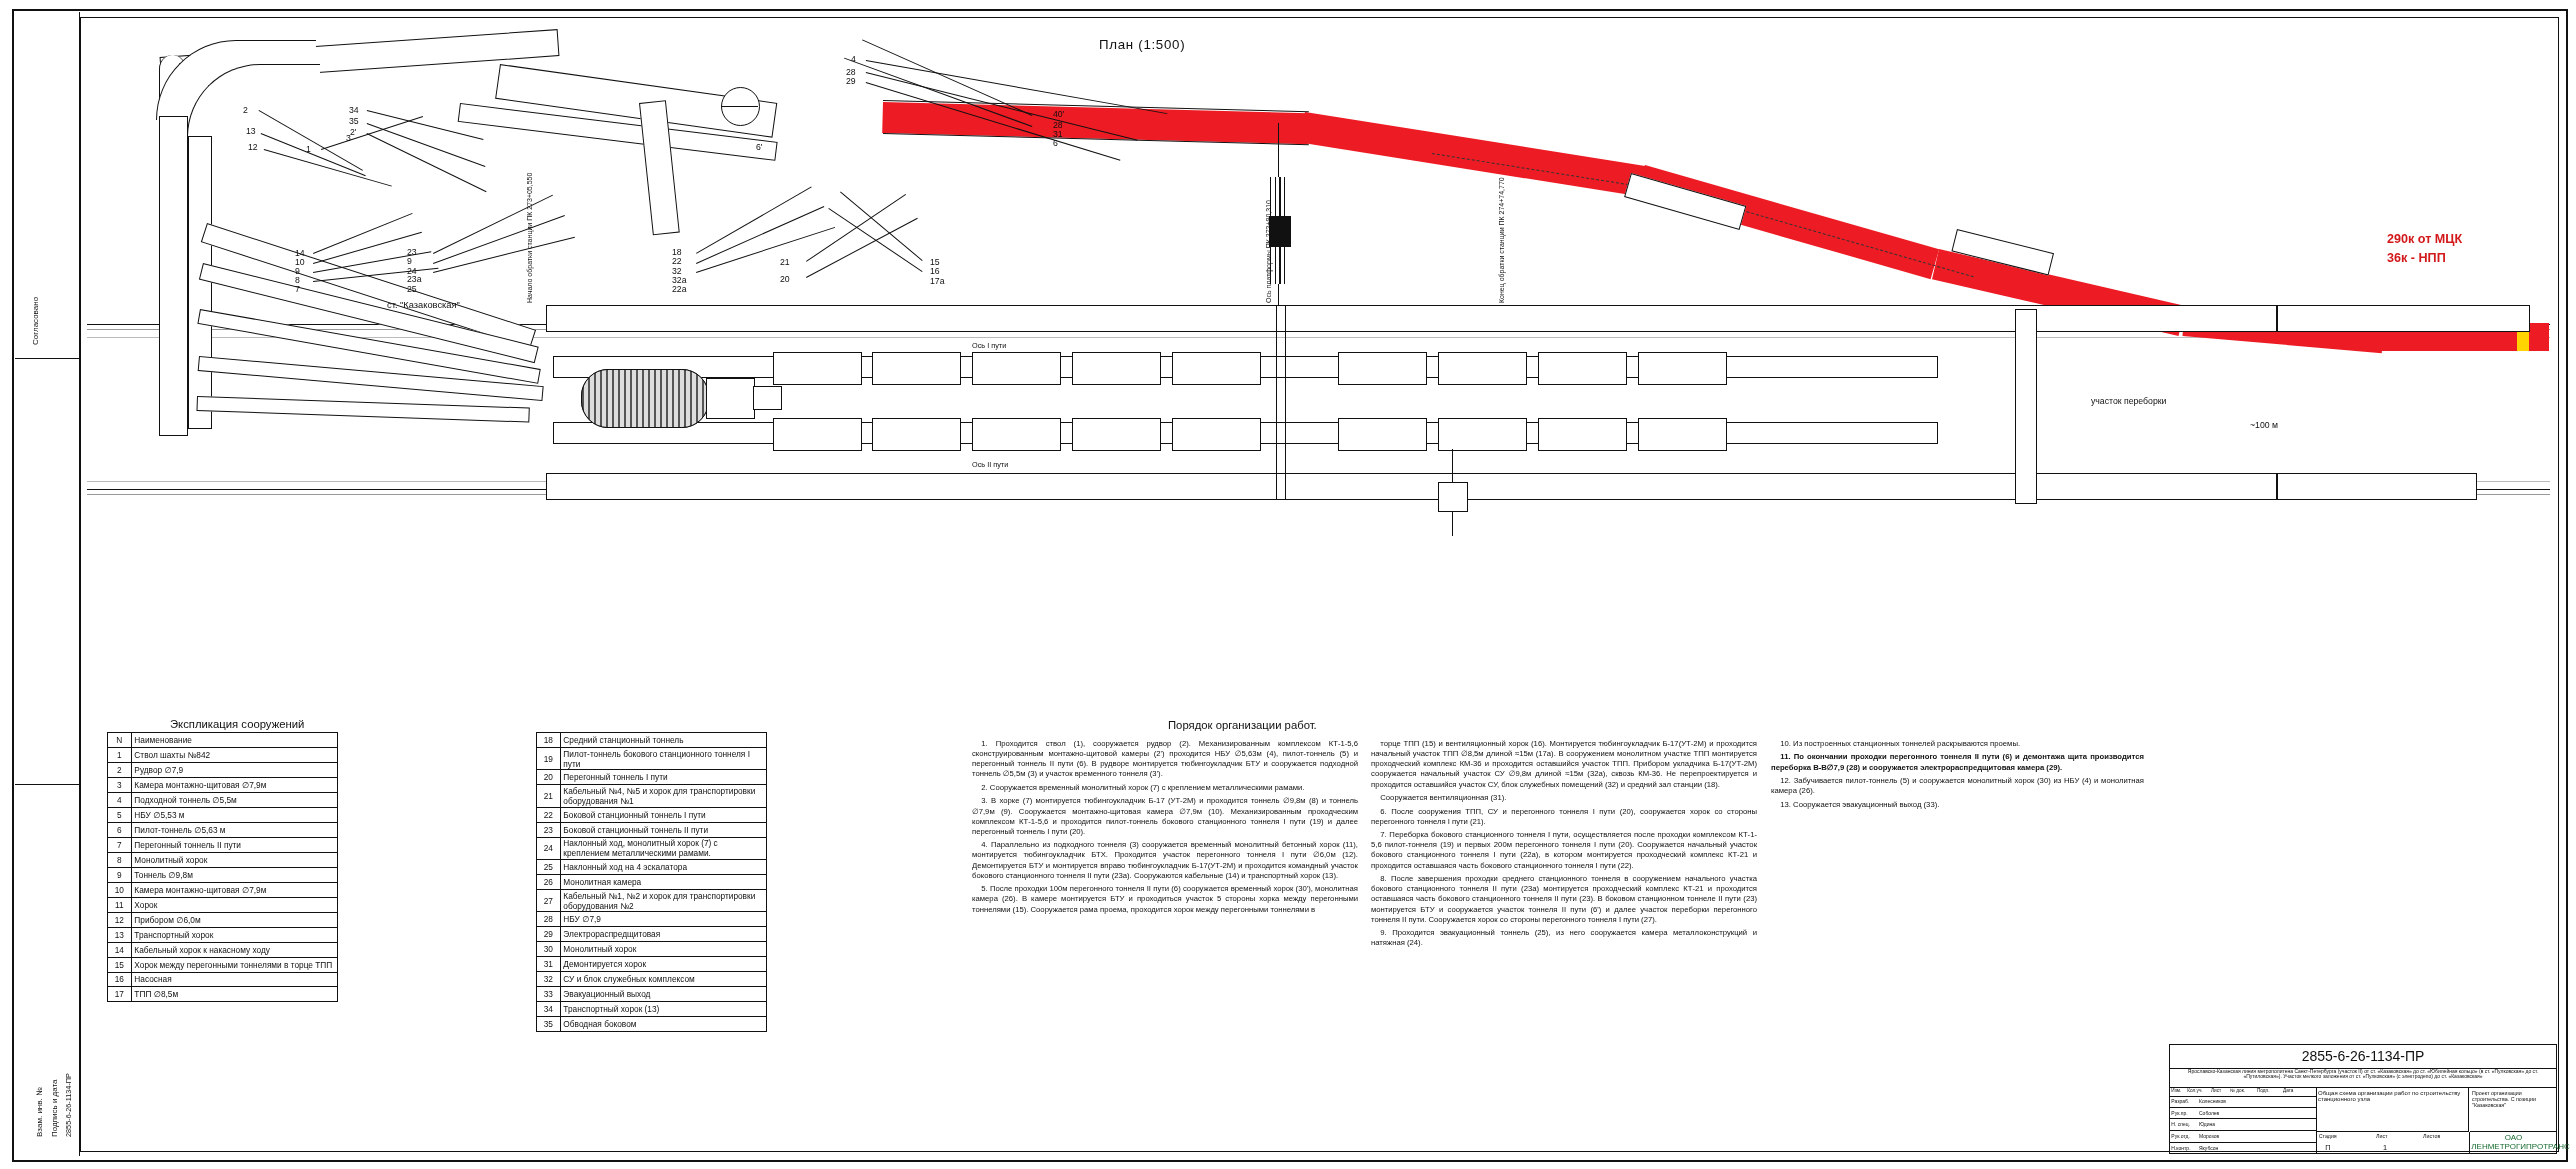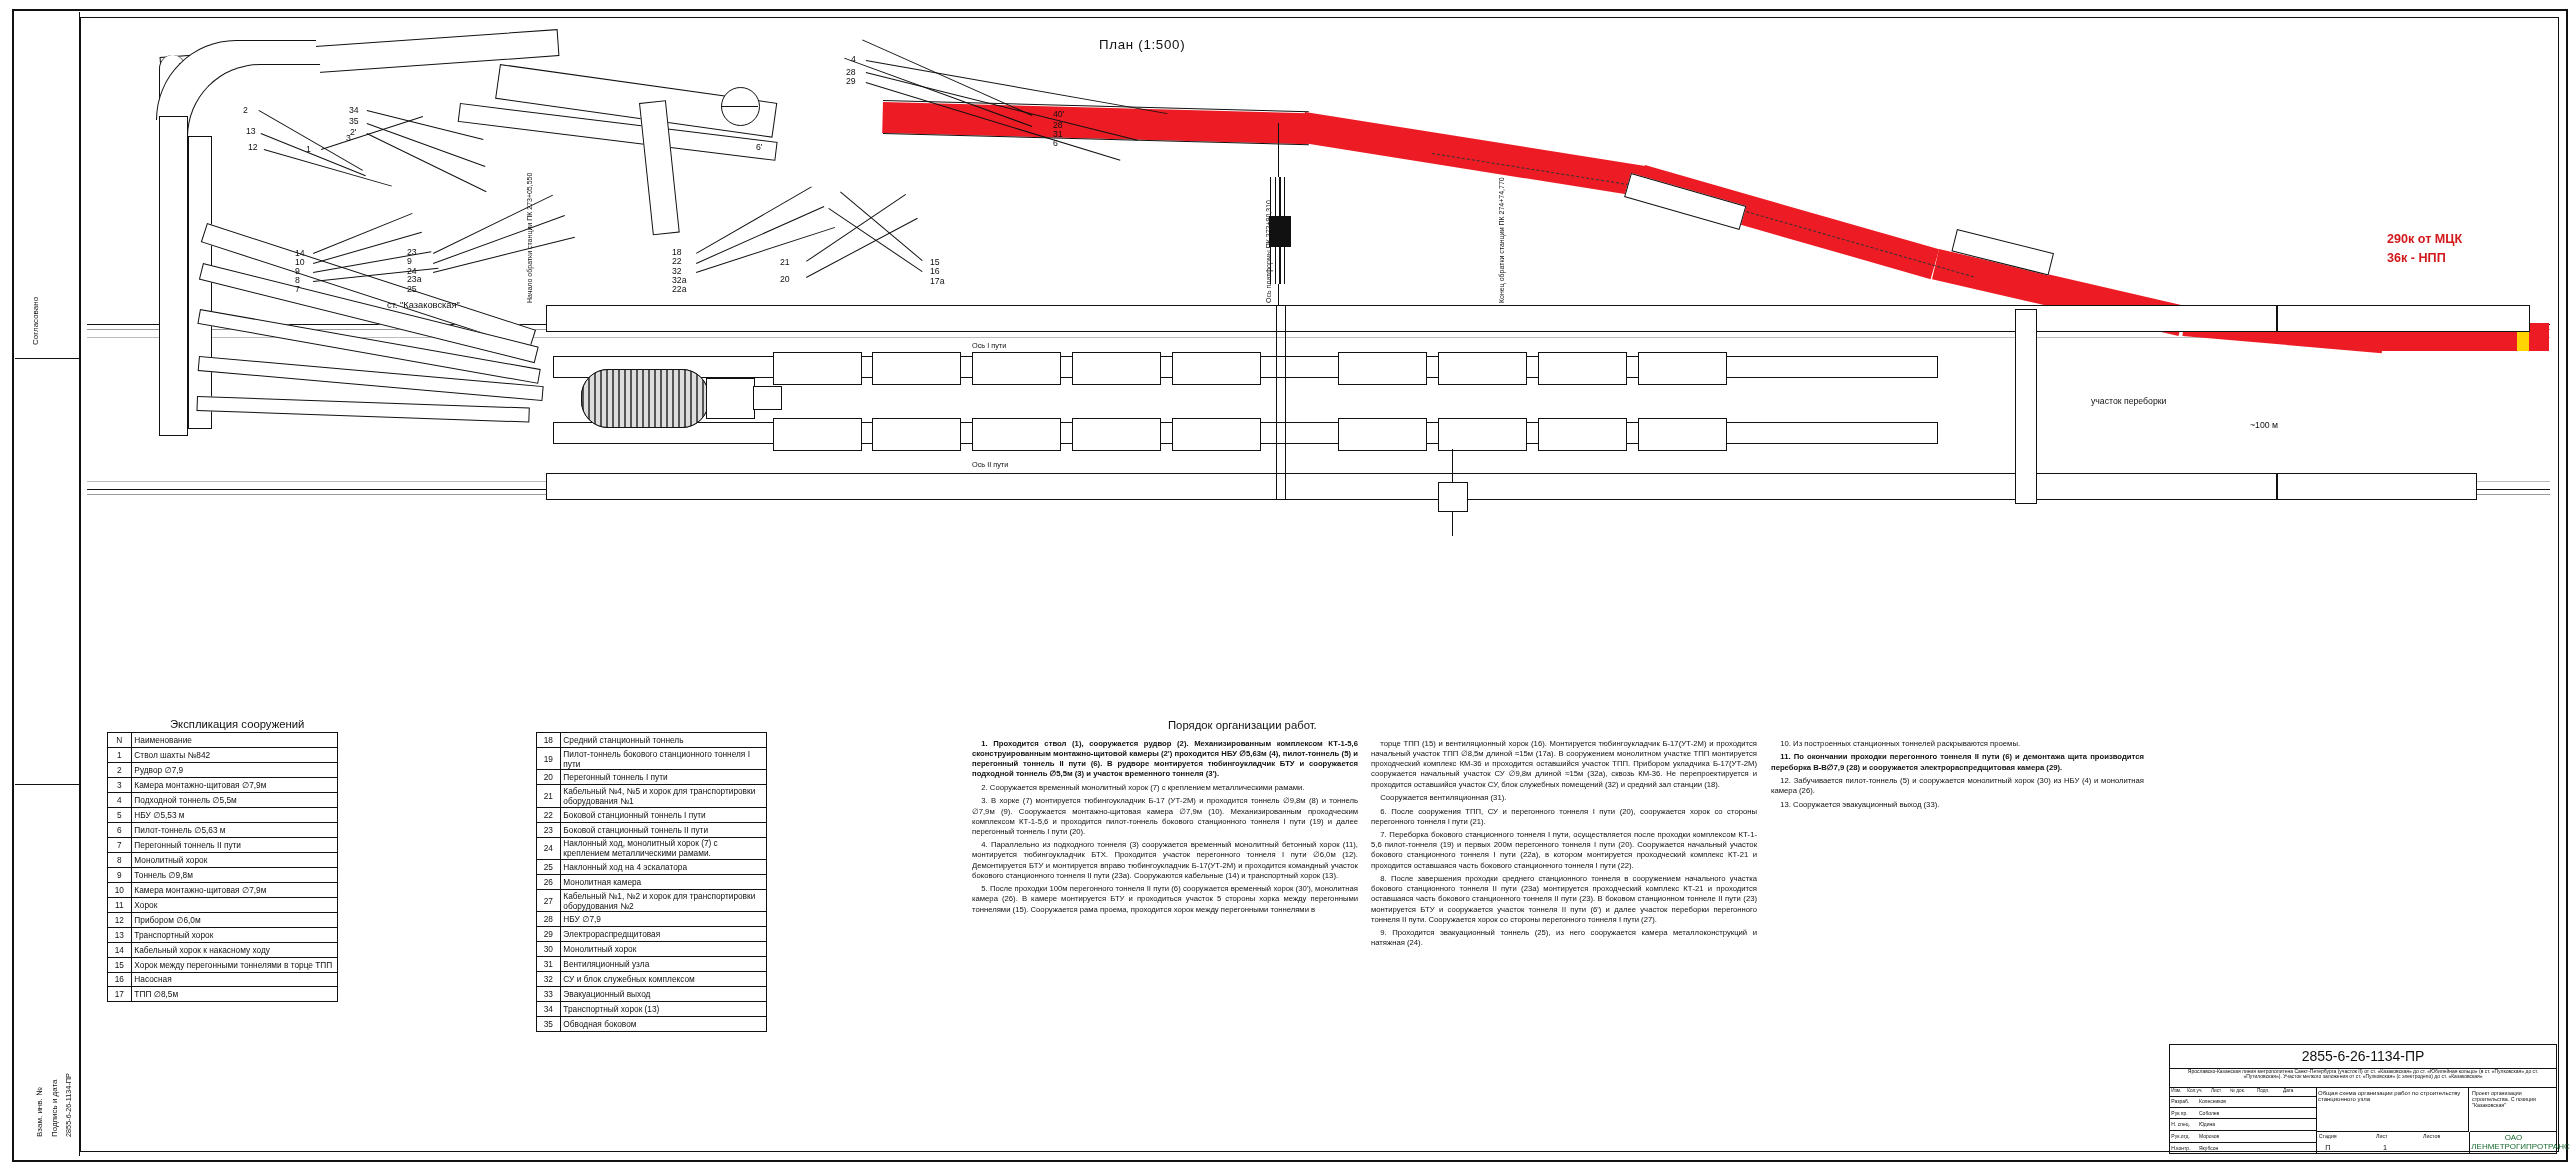--- a/index.html
+++ b/index.html
@@ -358,21 +358,21 @@
         <tr>
           <td class="c-n">29</td>
           <td class="c-t">Электрораспредщитовая</td>
         </tr>
         <tr>
           <td class="c-n">30</td>
           <td class="c-t">Монолитный хорок</td>
         </tr>
         <tr>
           <td class="c-n">31</td>
-          <td class="c-t">Вентиляционный узла</td>
+          <td class="c-t">Демонтируется хорок</td>
         </tr>
         <tr>
           <td class="c-n">32</td>
           <td class="c-t">СУ и блок служебных комплексом</td>
         </tr>
         <tr>
           <td class="c-n">33</td>
           <td class="c-t">Эвакуационный выход</td>
         </tr>
         <tr>
@@ -381,21 +381,21 @@
         </tr>
         <tr>
           <td class="c-n">35</td>
           <td class="c-t">Обводная боковом</td>
         </tr>
       </tbody>
     </table>
 
   <div class="work-title" style="left:1168px;top:719px;">Порядок организации работ.</div>
   <div class="ptext" id="wo1" style="left:972px;top:739px;width:386px;">
-      <p style="margin:0 0 3.3px 0;text-indent:9.3px;font-weight:bold;">1. Проходится ствол (1), сооружается рудвор (2). Механизированным комплексом КТ-1-5,6 сконструированным монтажно-щитовой камеры (2') проходится НБУ ∅5,63м (4), пилот-тоннель (5) и перегонный тоннель II пути (6). В рудворе монтируется тюбингоукладчик БТУ и сооружается подходной тоннель ∅5,5м (3) и участок временного тоннеля (3').</p>
+      <p style="margin:0 0 3.3px 0;text-indent:9.3px;">1. Проходится ствол (1), сооружается рудвор (2). Механизированным комплексом КТ-1-5,6 сконструированным монтажно-щитовой камеры (2') проходится НБУ ∅5,63м (4), пилот-тоннель (5) и перегонный тоннель II пути (6). В рудворе монтируется тюбингоукладчик БТУ и сооружается подходной тоннель ∅5,5м (3) и участок временного тоннеля (3').</p>
       <p style="margin:0 0 3.3px 0;text-indent:9.3px;">2. Сооружается временный монолитный хорок (7) с креплением металлическими рамами.</p>
       <p style="margin:0 0 3.3px 0;text-indent:9.3px;">3. В хорке (7) монтируется тюбингоукладчик Б-17 (УТ-2М) и проходится тоннель ∅9,8м (8) и тоннель ∅7,9м (9). Сооружается монтажно-щитовая камера ∅7,9м (10). Механизированным проходческим комплексом КТ-1-5,6 и проходится пилот-тоннель бокового станционного тоннеля I пути (19) и далее перегонный тоннель I пути (20).</p>
       <p style="margin:0 0 3.3px 0;text-indent:9.3px;">4. Параллельно из подходного тоннеля (3) сооружается временный монолитный бетонный хорок (11), монтируется тюбингоукладчик БТХ. Проходится участок перегонного тоннеля I пути ∅6,0м (12). Демонтируется БТУ и монтируется вправо тюбингоукладчик Б-17(УТ-2М) и проходится командный участок бокового станционного тоннеля II пути (23а). Сооружаются кабельные (14) и транспортный хорок (13).</p>
       <p style="margin:0 0 3.3px 0;text-indent:9.3px;">5. После проходки 100м перегонного тоннеля II пути (6) сооружается временный хорок (30'), монолитная камера (26). В камере монтируется БТУ и проходиться участок 5 стороны хорка между перегонными тоннелями (15). Сооружается рама проема, проходится хорок между перегонными тоннелями в</p>
     </div>
   <div class="ptext" id="wo2" style="left:1371px;top:739px;width:386px;">
       <p style="margin:0 0 3.3px 0;text-indent:9.3px;">торце ТПП (15) и вентиляционный хорок (16). Монтируется тюбингоукладчик Б-17(УТ-2М) и проходится начальный участок ТПП ∅8,5м длиной ≈15м (17а). В сооружением монолитном участке ТПП монтируется проходческий комплекс КМ-36 и проходится оставшийся участок ТПП. Прибором укладчика Б-17(УТ-2М) сооружается начальный участок СУ ∅9,8м длиной ≈15м (32а), сквозь КМ-36. Не перепроектируется и проходится оставшийся участок СУ, блок служебных помещений (32) и средний зал станции (18).</p>
       <p style="margin:0 0 3.3px 0;text-indent:9.3px;">Сооружается вентиляционная (31).</p>
       <p style="margin:0 0 3.3px 0;text-indent:9.3px;">6. После сооружения ТПП, СУ и перегонного тоннеля I пути (20), сооружается хорок со стороны перегонного тоннеля I пути (21).</p>
       <p style="margin:0 0 3.3px 0;text-indent:9.3px;">7. Переборка бокового станционного тоннеля I пути, осуществляется после проходки комплексом КТ-1-5,6 пилот-тоннеля (19) и первых 200м перегонного тоннеля I пути (20). Сооружается начальный участок бокового станционного тоннеля I пути (22а), в котором монтируется проходческий комплекс КТ-21 и проходится оставшаяся часть бокового станционного тоннеля I пути (22).</p>

